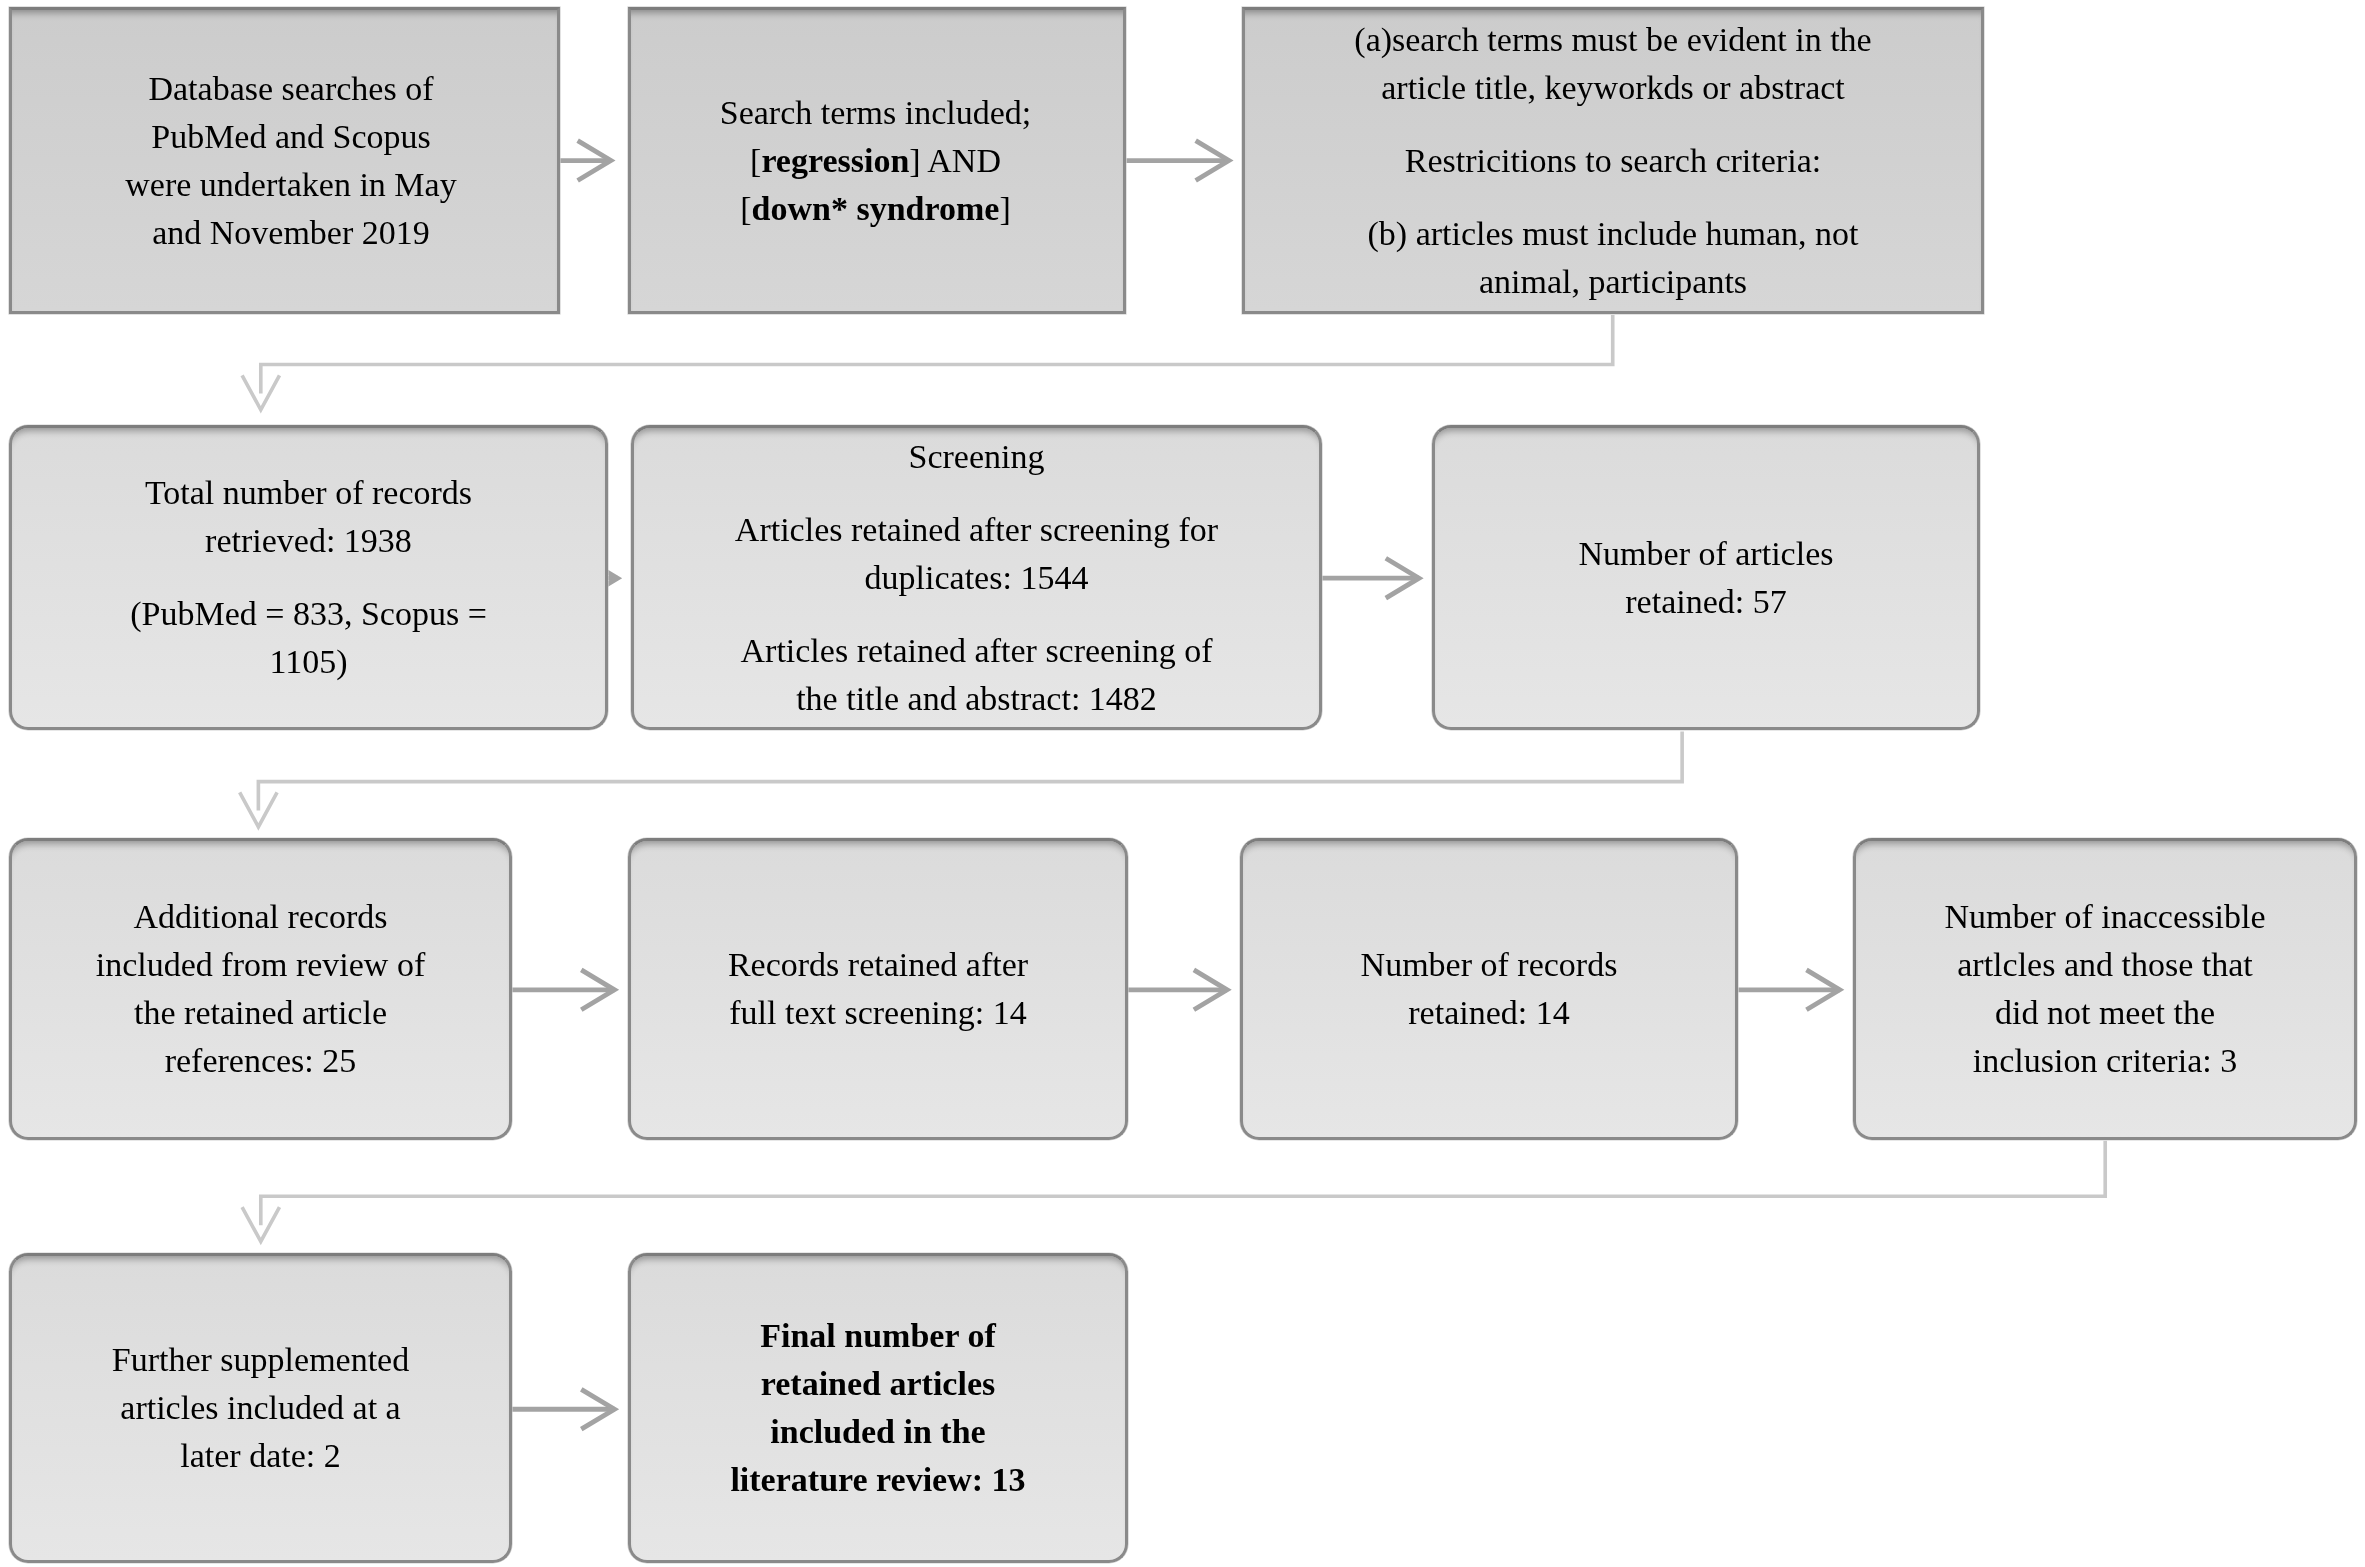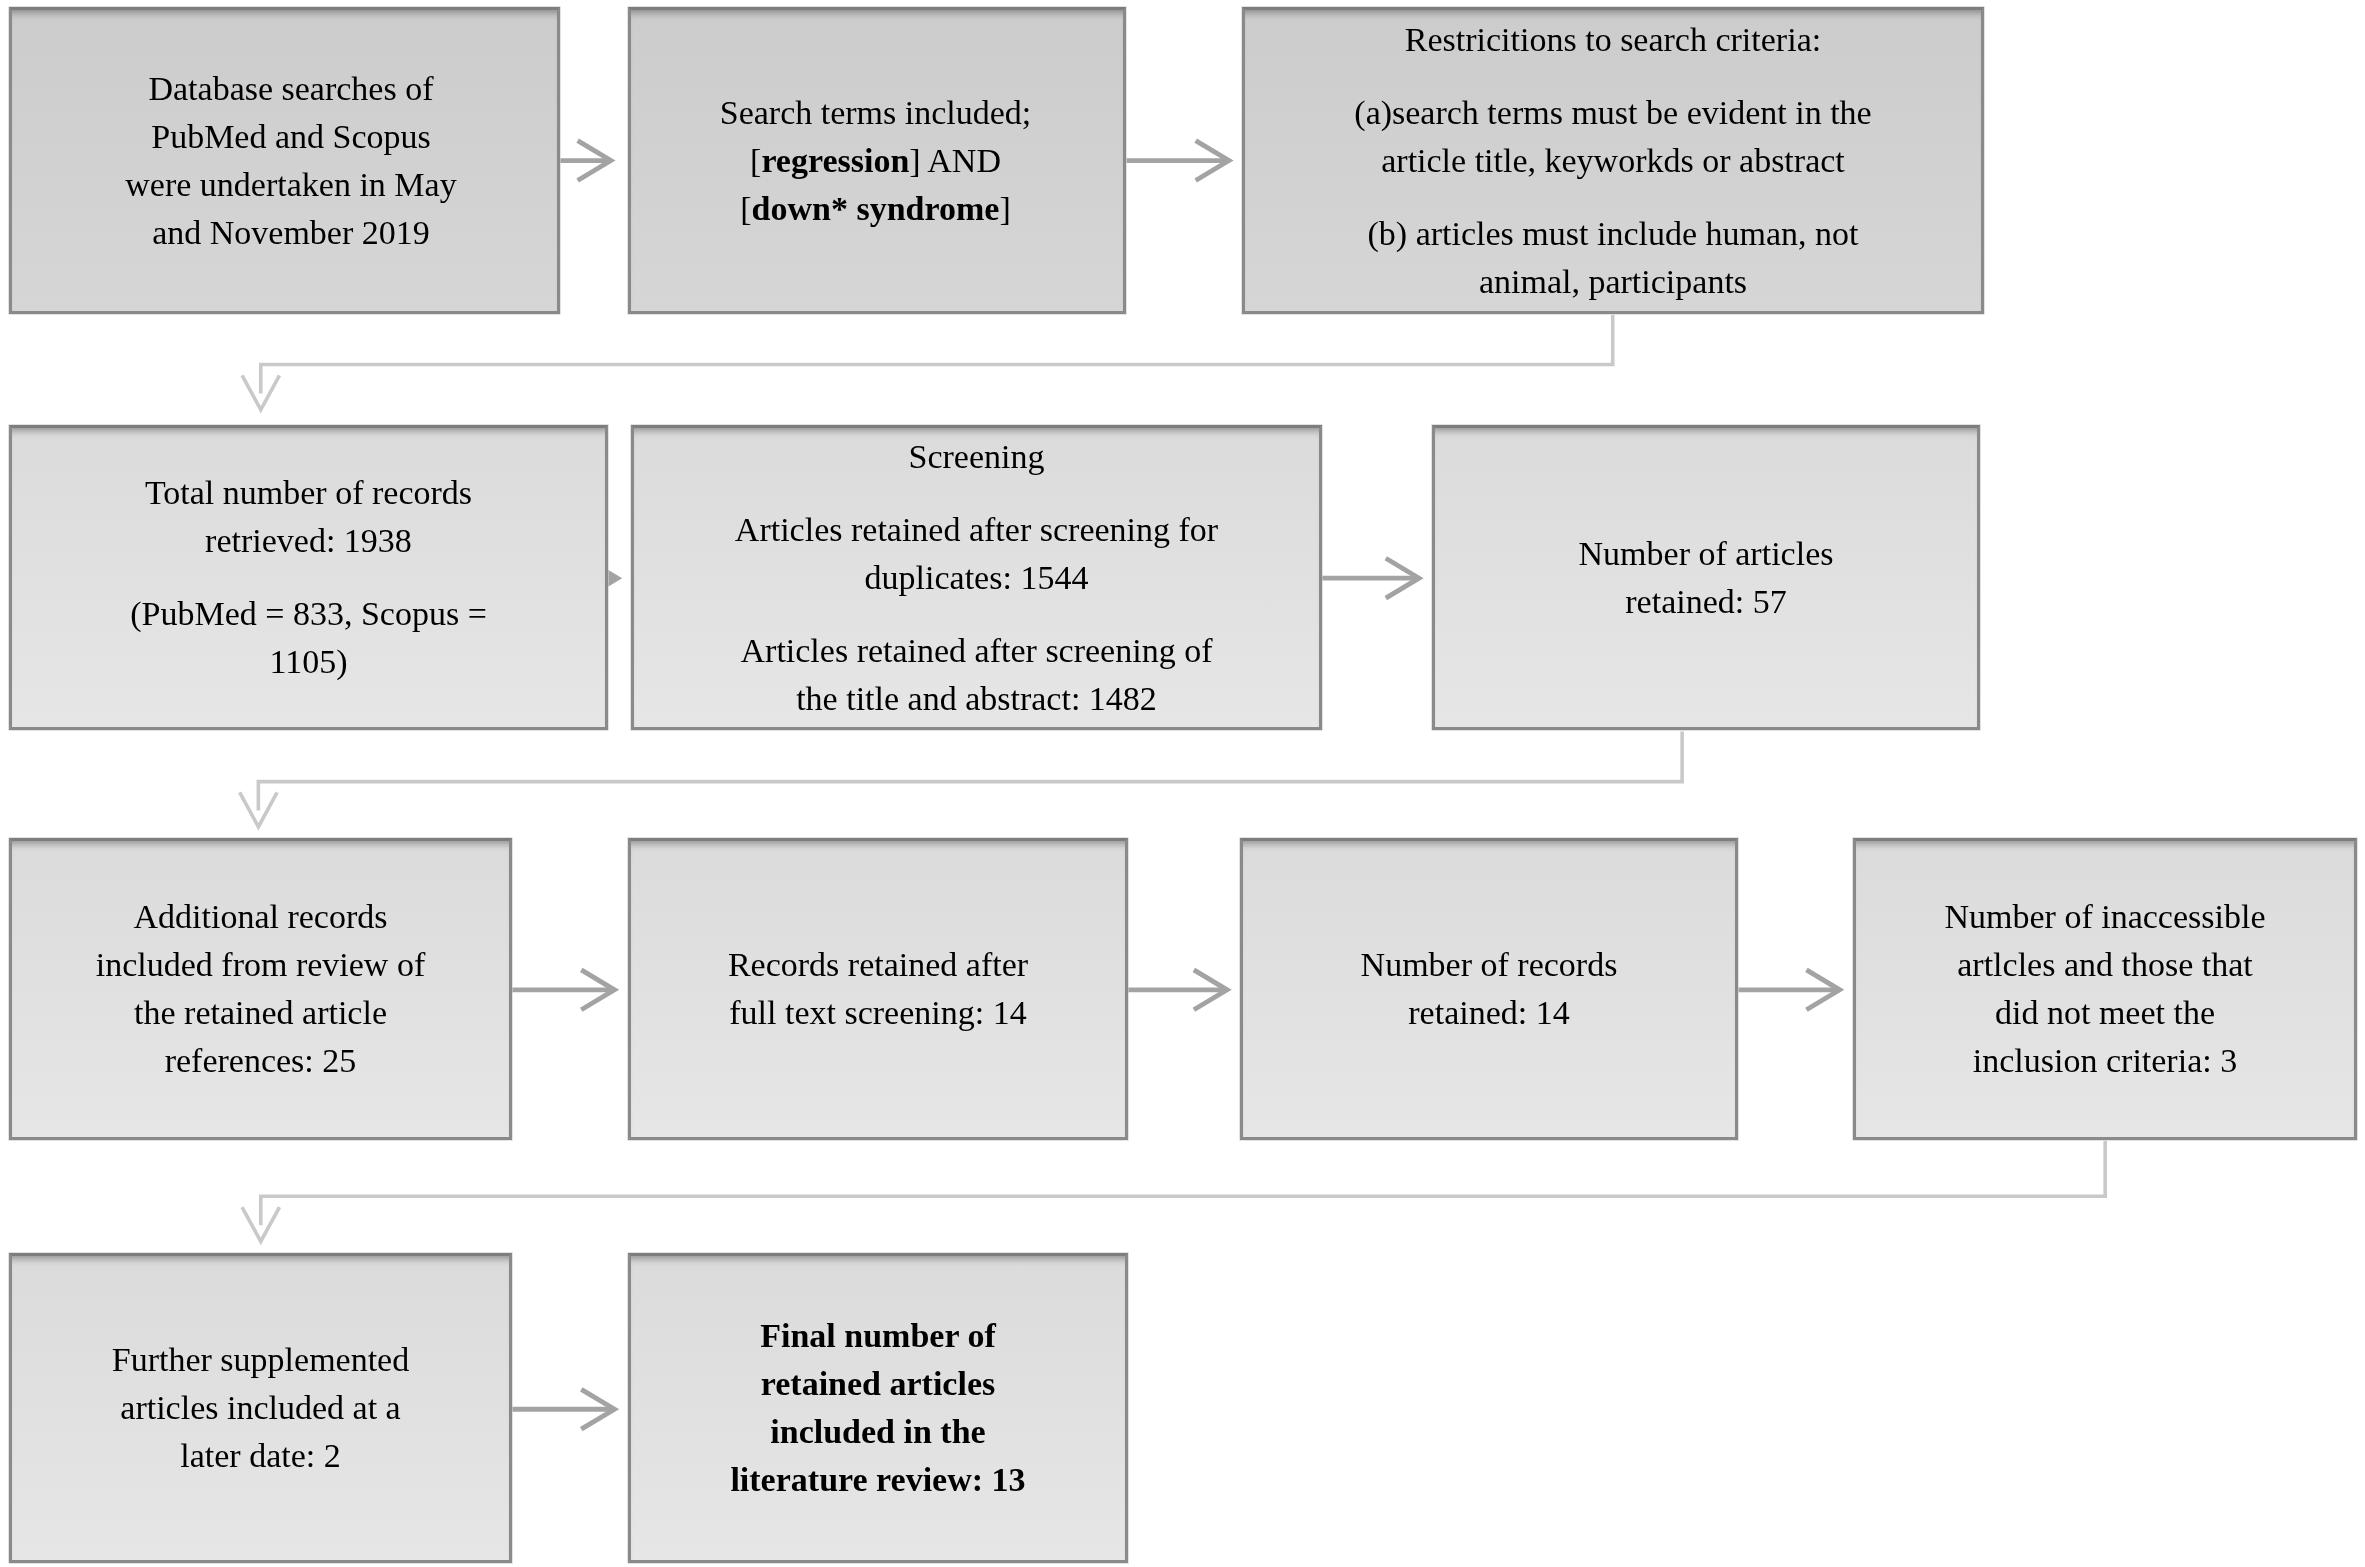--- a/index.html
+++ b/index.html
@@ -28,20 +28,21 @@
     text-align: center;
     padding: 8.4px 24px;
     font-size: 34px;
     line-height: 48px;
   }
   .row1 {
     background: linear-gradient(180deg, var(--box-fill-dark-top, #cccccc), var(--box-fill-dark-bottom, #d6d6d6));
   }
   .rowlight {
     background: linear-gradient(180deg, var(--box-fill-light-top, #dbdbdb), var(--box-fill-light-bottom, #e6e6e6));
+    border-radius: 19px;
   }
   .para { margin: 0; }
   .para + .para { margin-top: 25px; }
   .b { font-weight: bold; }
   .box.bold .para { font-weight: bold; }
 
   
   .pos-b1  { left: 9px;   top: 7.2px;   width: 551px;  height: 307px; padding-left: 37px; }
   .pos-b2  { left: 628px; top: 7.2px;   width: 498px;  height: 307px; padding-left: 21px; }
   .pos-b3  { left: 1242px; top: 7.2px;   width: 742px; height: 307px; }
@@ -137,22 +138,22 @@
     </g>
   </svg>
 
   <div class="box row1 pos-b1">
       <p class="para">Database searches of<br>PubMed and Scopus<br>were undertaken in May<br>and November 2019</p>
     </div>
   <div class="box row1 pos-b2">
       <p class="para">Search terms included;<br><span>[</span><span class="b">regression</span><span>] AND</span><br><span>[</span><span class="b">down* syndrome</span><span>]</span></p>
     </div>
   <div class="box row1 pos-b3">
+      <p class="para">(a)search terms must be evident in the<br>article title, keyworkds or abstract</p>
       <p class="para">Restricitions to search criteria:</p>
-      <p class="para">(a)search terms must be evident in the<br>article title, keyworkds or abstract</p>
       <p class="para">(b) articles must include human, not<br>animal, participants</p>
     </div>
 
   <div class="box rowlight pos-b4">
       <p class="para">Total number of records<br>retrieved: 1938</p>
       <p class="para">(PubMed = 833, Scopus =<br>1105)</p>
     </div>
   <div class="box rowlight pos-b5">
       <p class="para">Screening</p>
       <p class="para">Articles retained after screening for<br>duplicates: 1544</p>

